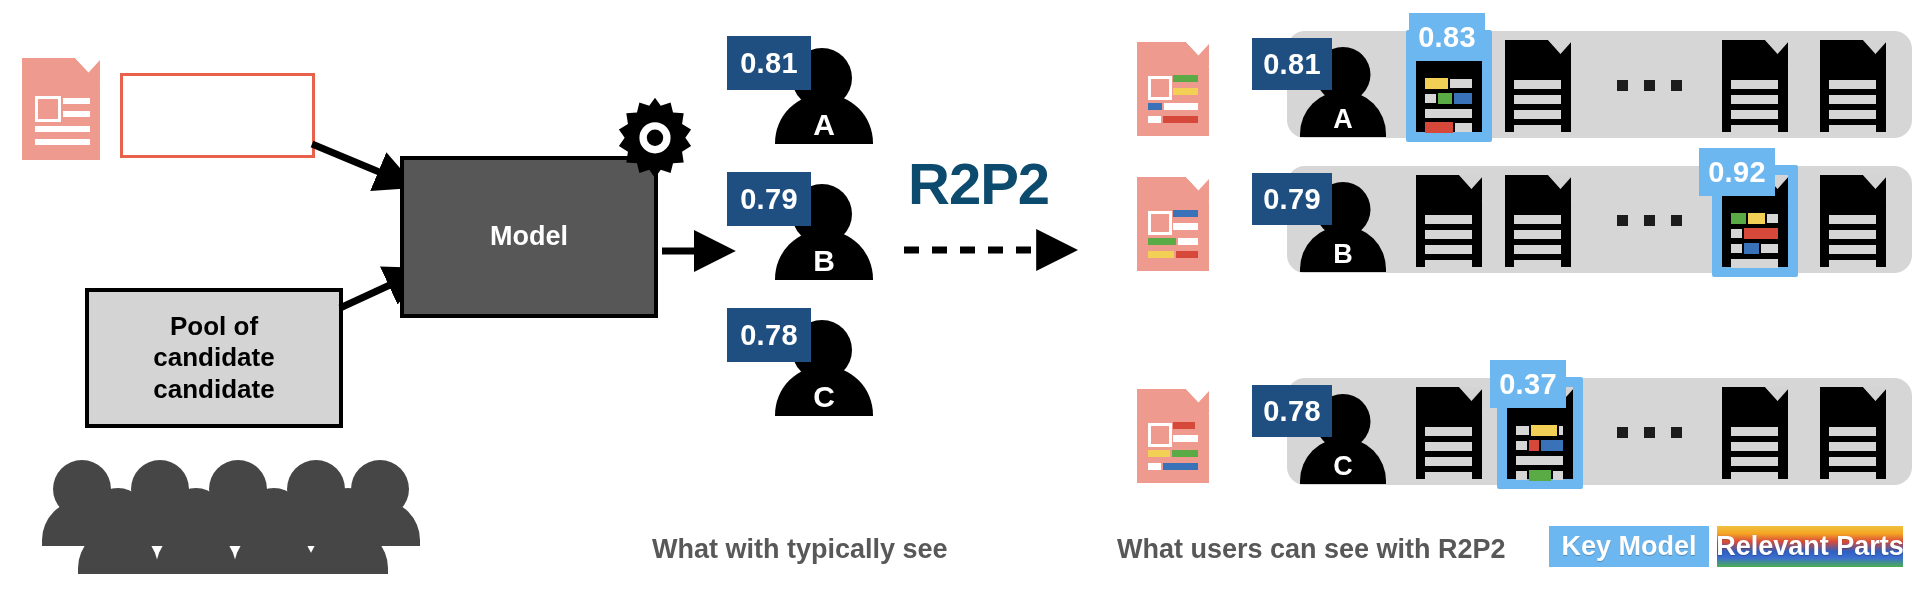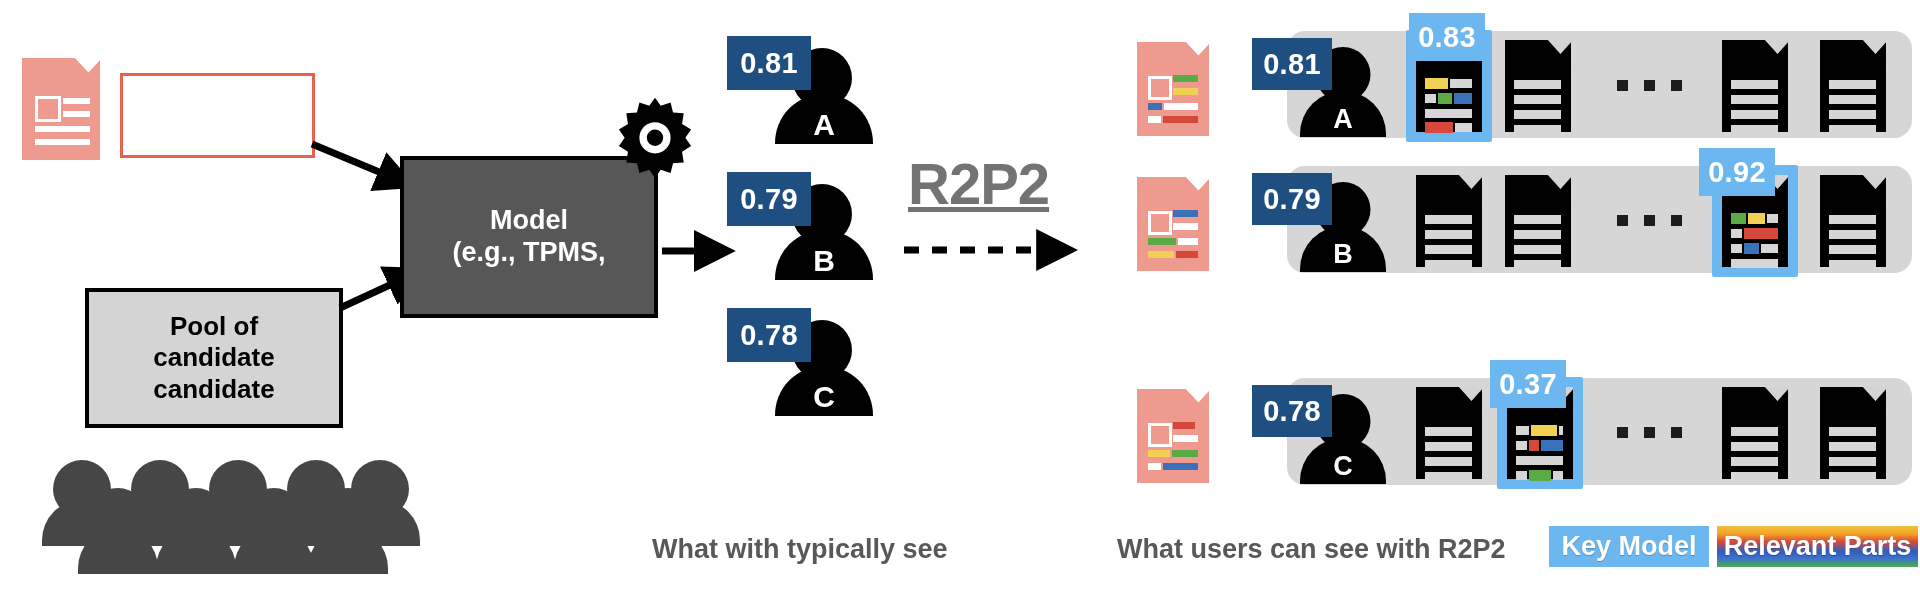--- a/index.html
+++ b/index.html
@@ -66,22 +66,22 @@
   .bdoc .row{position:absolute;height:9px;background:#d6d6d6;}
   .bdoc .hl{position:absolute;height:11px;}
 
   .rowpanel{position:absolute;background:#d6d6d6;border-radius:18px;}
   .keyframe{position:absolute;background:#6db7f0;border-radius:2px;}
   .ellipsis{position:absolute;display:flex;gap:16px;}
   .ellipsis i{width:11px;height:11px;background:#1c1c1c;display:block;}
 
   .caption{position:absolute;color:#585858;font-weight:bold;font-size:27px;
         white-space:nowrap;}
-  .r2p2{position:absolute;color:#737373;font-weight:bold;font-size:58px;
-        letter-spacing:-1px;text-decoration:underline;}
+  .r2p2{position:absolute;color:#0c4a6e;font-weight:bold;font-size:58px;
+        letter-spacing:-1px;}
   .legend{position:absolute;display:flex;align-items:center;justify-content:center;
         color:#fff;font-weight:bold;font-size:27px;white-space:nowrap;padding:0 12px;
         box-sizing:border-box;text-shadow:0 1px 1px rgba(0,0,0,.25);}
   .legend.key{background:#6db7f0;}
   .legend.rel{background:linear-gradient(to bottom,#f0c040 0%,#f5a623 18%,
         #d94b3a 38%,#2f5fbf 62%,#3c6fd0 78%,#4caf50 100%);}
 </style>
 </head>
 <body>
 
@@ -161,21 +161,20 @@
       <marker id="ah2" markerWidth="6" markerHeight="6" refX="4.6" refY="3" orient="auto">
     <path d="M0,0 L6,3 L0,6 z" fill="#000"></path>
       </marker>
     </defs>
   <line x1="2" y1="50" x2="80" y2="14" stroke="#000" stroke-width="7" marker-end="url(#ah2)"></line>
 </svg>
 
 <div class="obox model-box" style="left:400px;top:156px;width:258px;height:162px;">
   <div>
     <div>Model</div>
-    <div>(e.g., TPMS,</div>
   </div>
 </div>
 
 <svg class="gear" style="left:614px;top:96px;width:82px;height:82px;" viewBox="0 0 100 100">
   <g fill="#000">
     <path d="M50 2 L57 12 L69 8 L72 20 L85 21 L83 34 L94 41 L87 51 L94 61 L83 68 L85 81
              L72 82 L69 94 L57 90 L50 100 L43 90 L31 94 L28 82 L15 81 L17 68 L6 61
              L13 51 L6 41 L17 34 L15 21 L28 20 L31 8 L43 12 Z"></path>
   </g>
   <circle cx="50" cy="51" r="19" fill="#fff"></circle>
@@ -438,13 +437,13 @@
     <div class="f1"></div>
     <div class="f2"></div>
   <div class="row" style="left:9px;top:40px;width:47px;"></div>
   <div class="row" style="left:9px;top:55px;width:47px;"></div>
   <div class="row" style="left:9px;top:70px;width:47px;"></div>
   <div class="row" style="left:9px;top:85px;width:47px;"></div>
 </div>
 
 <div class="caption" style="left:1117px;top:534px;">What users can see with R2P2</div>
 <div class="legend key" style="left:1549px;top:526px;width:160px;height:41px;">Key Model</div>
-<div class="legend rel" style="left:1717px;top:526px;width:201px;height:41px;">Relevant Parts</div>
+<div class="legend rel" style="left:1717px;top:526px;width:186px;height:41px;">Relevant Parts</div>
 
 </body></html>

